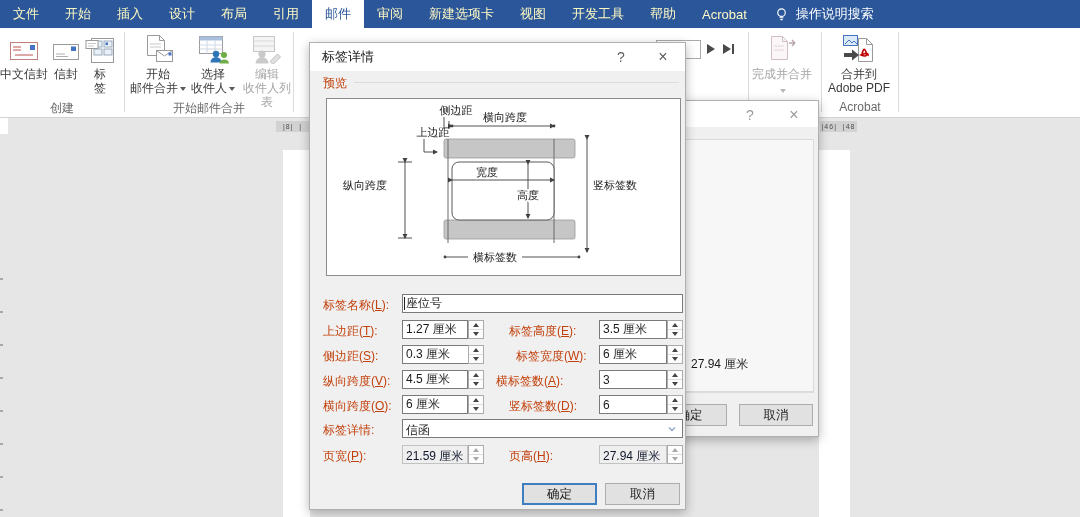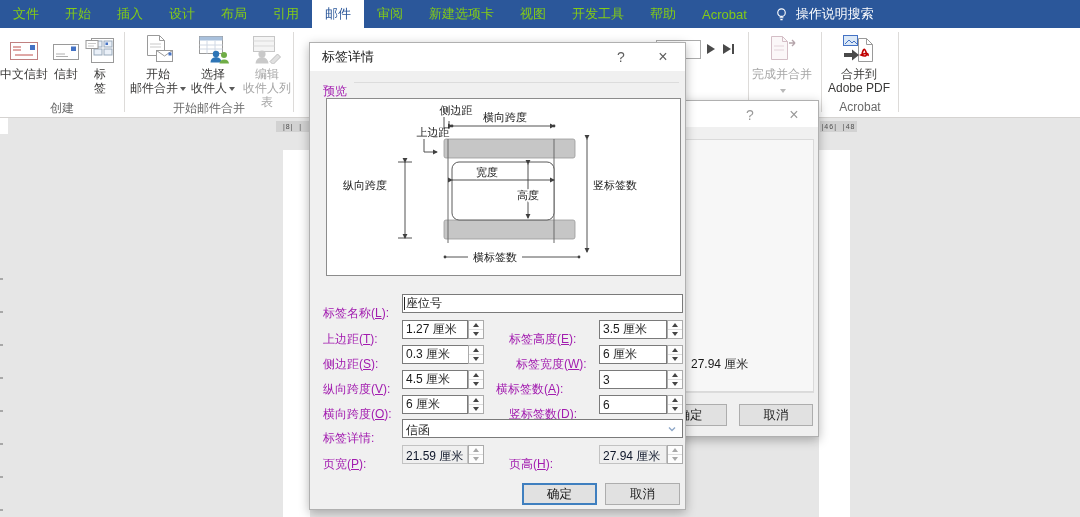--- a/index.html
+++ b/index.html
@@ -2,21 +2,21 @@
 <html><head>
 <meta charset="utf-8">
 <style>
   * { margin:0; padding:0; box-sizing:border-box; }
   html,body { width:1080px; height:517px; overflow:hidden; }
   body { font-family:"Liberation Sans","DejaVu Sans",sans-serif; background:#e6e6e6; position:relative; }
   .abs { position:absolute; }
 
   
   .menubar { left:0; top:0; width:1080px; height:28px; background:#2b579a; display:flex; align-items:stretch; z-index:3; }
-  .mtab { color:#84cc16; font-size:13px; padding:0 13px; display:flex; align-items:center; cursor:default; white-space:nowrap; }
+  .mtab { color:#fef9c3; font-size:13px; padding:0 13px; display:flex; align-items:center; cursor:default; white-space:nowrap; }
   .mtab.active { background:#fff; color:#2b579a; }
   .msearch { display:flex; align-items:center; color:#fff; font-size:13px; margin-left:14px; gap:7px; }
 
   
   .ribbon { left:0; top:28px; width:1080px; height:90px; background:#fff; border-bottom:1px solid #d5d3d1; z-index:2; }
   .rgroup-label { position:absolute; top:72px; font-size:12px; color:#696969; text-align:center; }
   .rsep { position:absolute; top:4px; height:80px; width:1px; background:#dddbd9; }
   .rbtn { position:absolute; top:2px; height:84px; display:flex; flex-direction:column; align-items:center; font-size:12px; color:#3b3a39; text-align:center; line-height:14px; }
   .rbtn .ric { height:34px; display:flex; align-items:flex-end; justify-content:center; margin-bottom:3px; }
   .rbtn.disabled { color:#a6a6a6; }
@@ -31,21 +31,21 @@
   .rulerchip { background:#d2d2d2; color:#4e4e4e; font-size:7px; line-height:11px; text-align:center; white-space:pre; letter-spacing:1px; }
   .vruler { left:0; top:160px; width:3px; height:350px; background:repeating-linear-gradient(to bottom,#a8a8a8 0 2px,transparent 2px 33px); }
 
   
   .dlg { background:#f0f0f0; border:1px solid #b0b0b0; box-shadow:0 3px 10px rgba(0,0,0,.28); }
   .dtitle { position:absolute; left:0; top:0; right:0; height:28px; background:#fff; }
   .dtitle .ttext { position:absolute; left:12px; top:0; line-height:28px; font-size:13px; color:#1a1a1a; }
   .dbtn-help,.dbtn-close { position:absolute; top:0; width:32px; height:28px; line-height:28px; text-align:center; color:#5f5f5f; font-size:14px; cursor:default; }
   .dbtn-close { font-size:16px; }
 
-  .flabel { position:absolute; font-size:12px; color:#a21caf; white-space:nowrap;margin-top:8px; }
+  .flabel { position:absolute; font-size:12px; color:#c2410c; white-space:nowrap; }
   .flabel .u { text-decoration:underline; }
   .tbox { position:absolute; height:19px; background:#fff; border:1px solid #7a7a7a; font-size:12px; color:#1a1a1a; padding:2px 3px; white-space:nowrap; overflow:hidden; }
   .tbox.dis { background:#efefef; border-color:#c2c2c2; color:#0f172a; }
   input.tbox { outline:none; }
   .spin { position:absolute; width:16px; height:19px; border:1px solid #ababab; background:#fdfdfd; display:flex; flex-direction:column; }
   .spin .sb { flex:1; display:flex; align-items:center; justify-content:center; }
   .spin .sb + .sb { border-top:1px solid #dcdcdc; }
   .spin .sb.up::after { content:""; width:0; height:0; border-left:3px solid transparent; border-right:3px solid transparent; border-bottom:4px solid #444; }
   .spin .sb.dn::after { content:""; width:0; height:0; border-left:3px solid transparent; border-right:3px solid transparent; border-top:4px solid #444; }
   .spin.dis .sb.up::after { border-bottom-color:#a8a8a8; }

